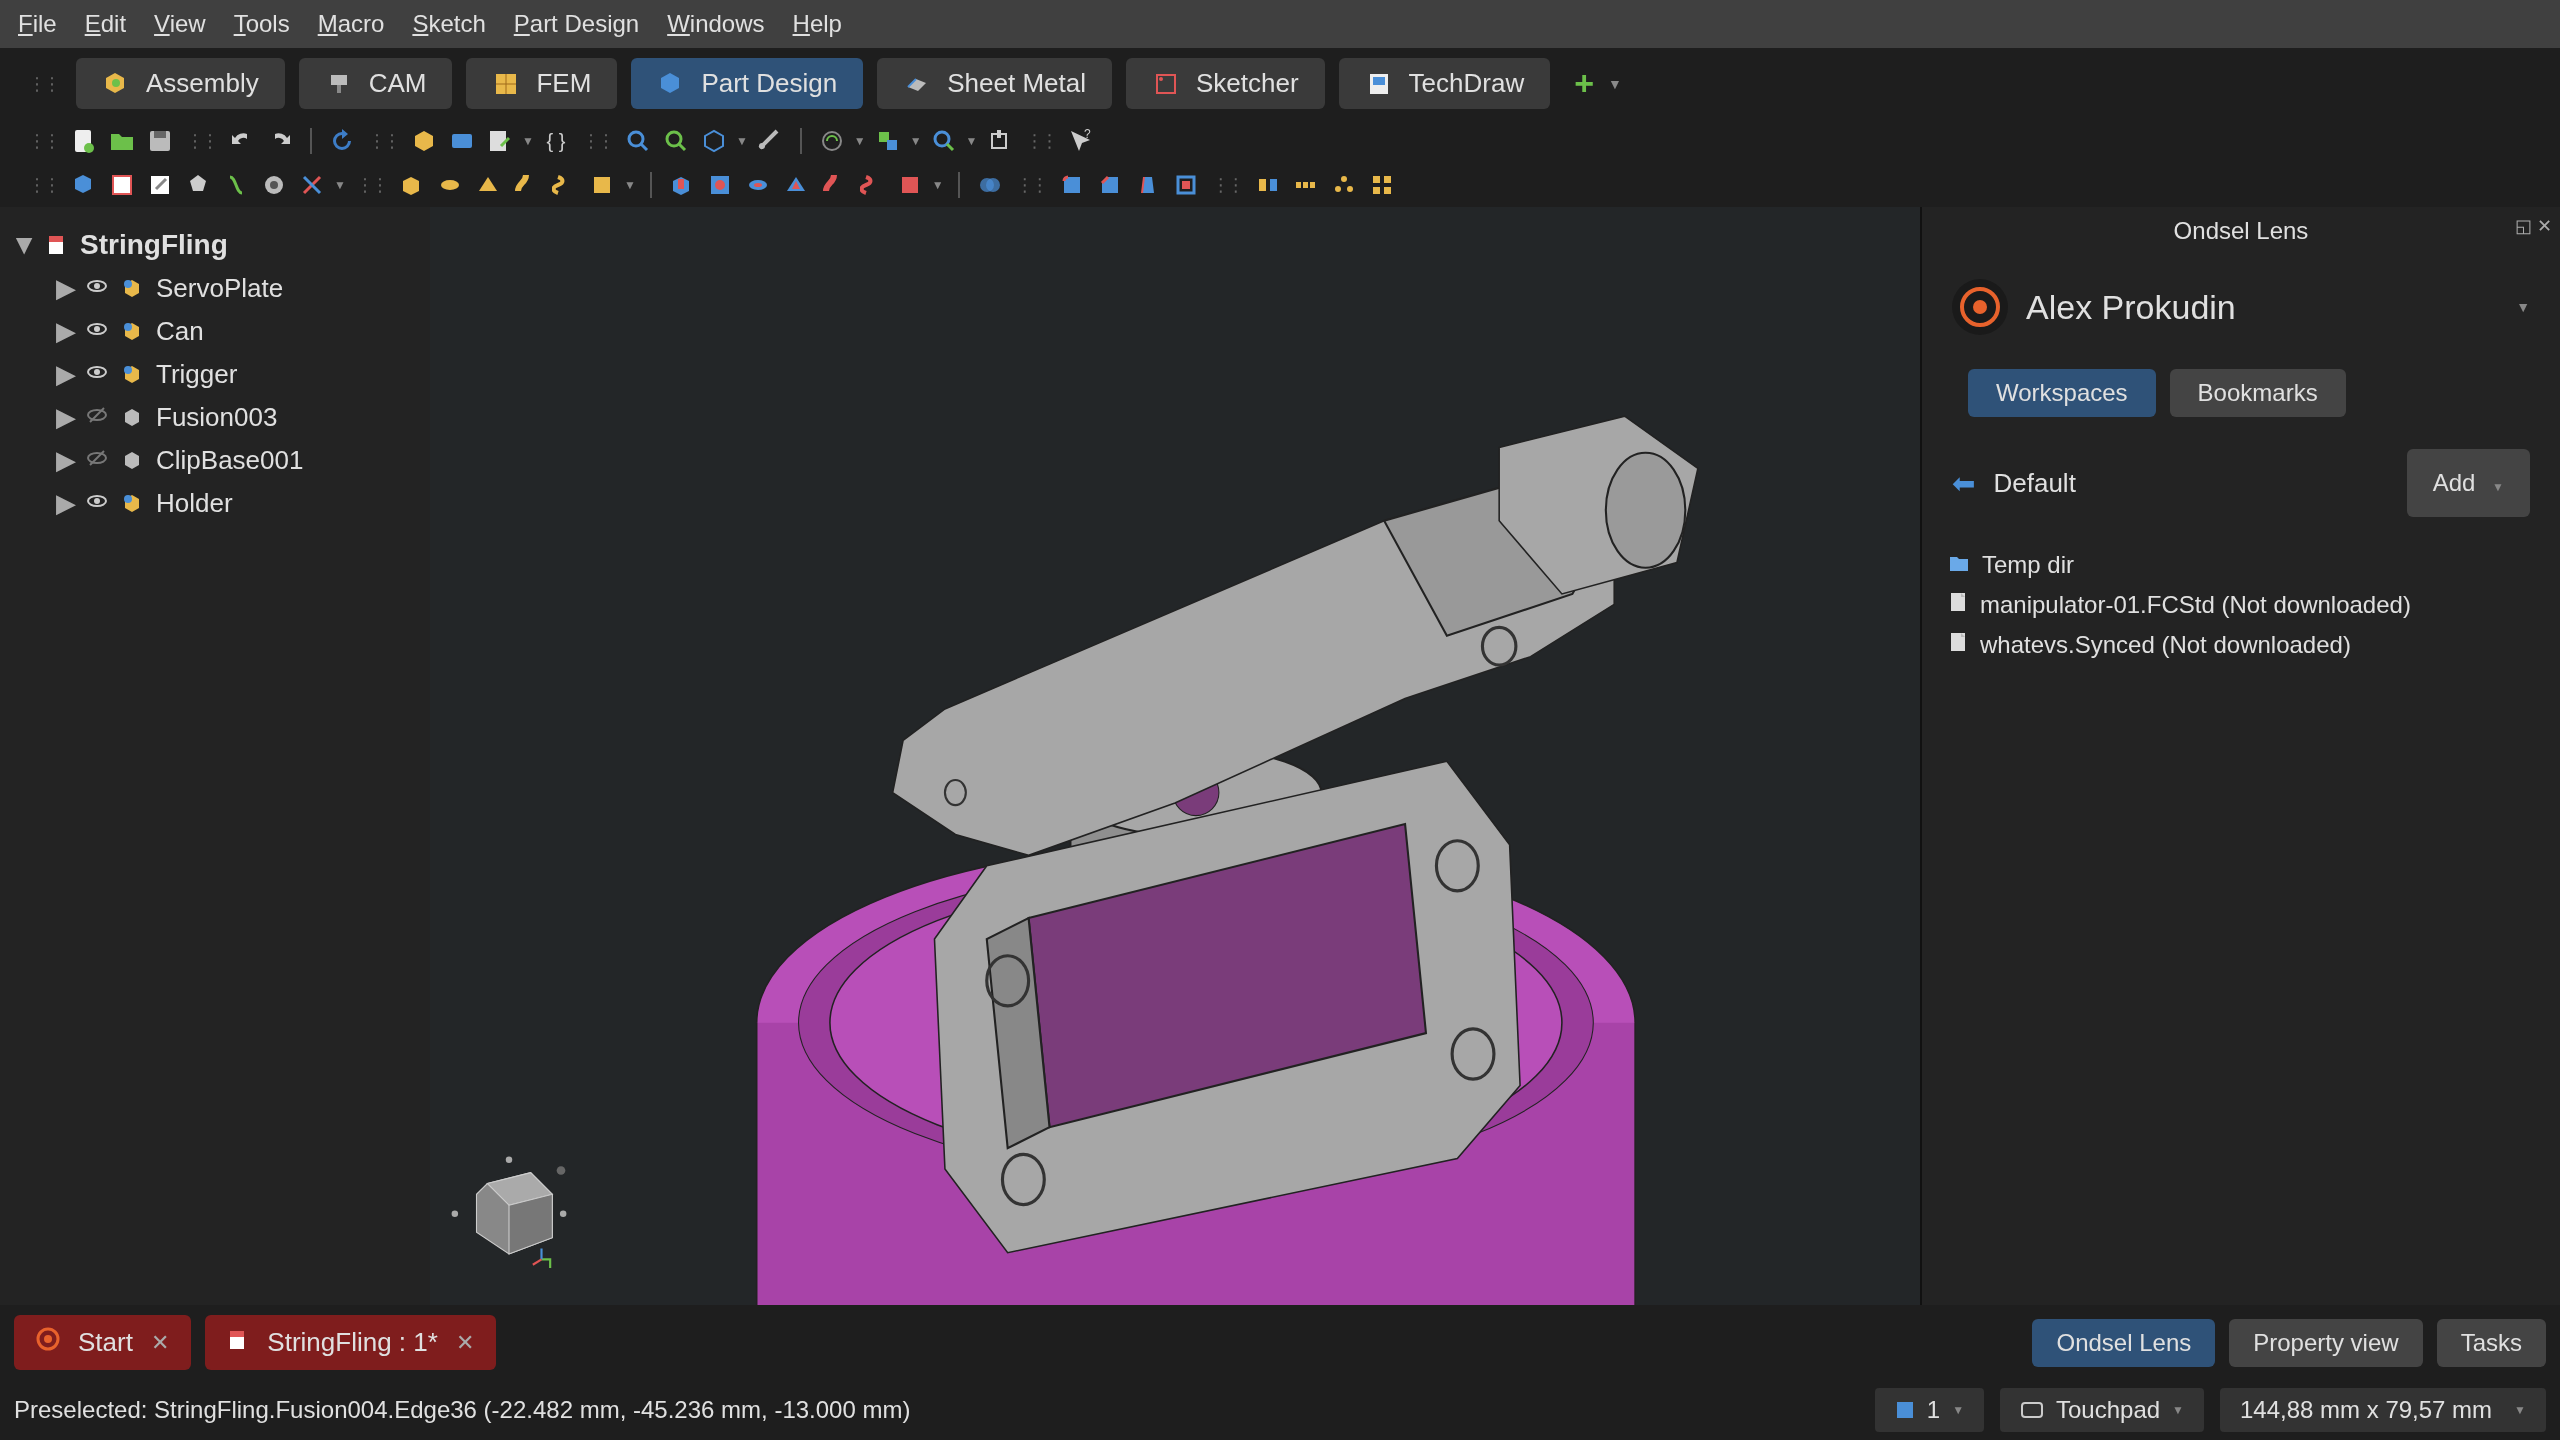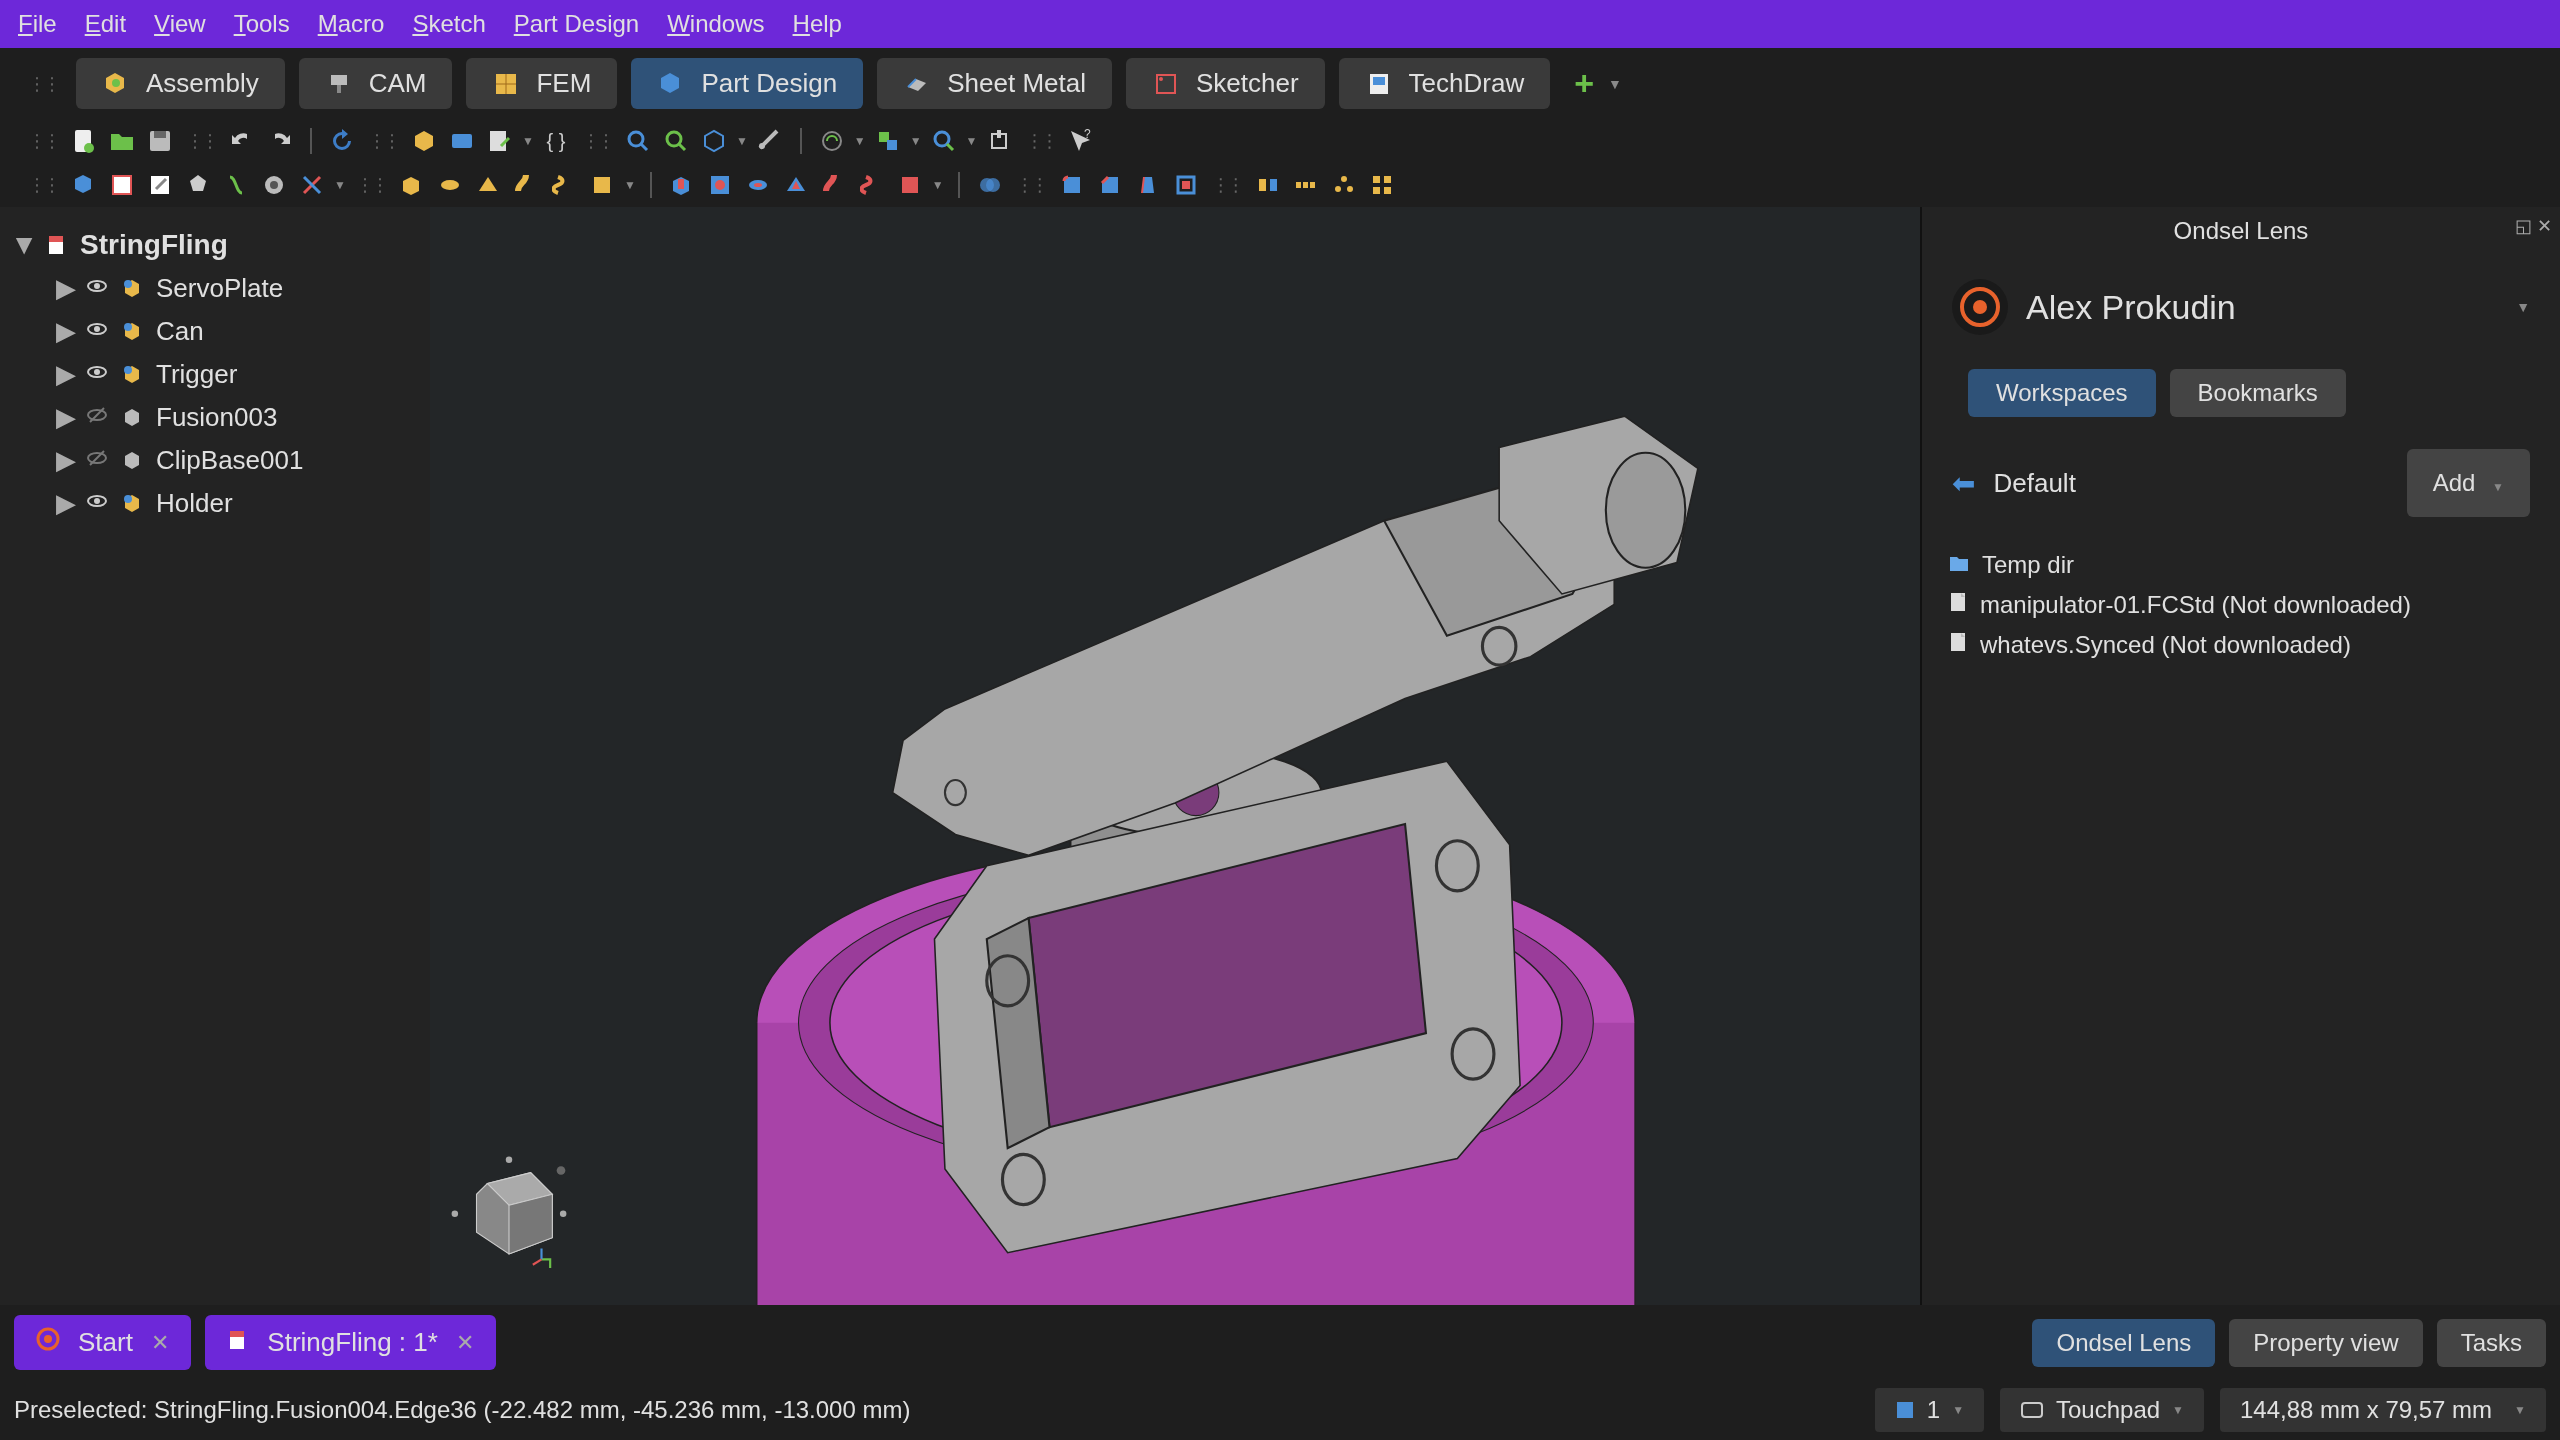--- a/index.html
+++ b/index.html
@@ -1,17 +1,17 @@
 <!DOCTYPE html>
 <html><head>
 <meta charset="utf-8">
 <style>
 * { margin: 0; padding: 0; box-sizing: border-box; font-family: -apple-system, BlinkMacSystemFont, "Segoe UI", sans-serif; }
 body { background: #1e1e1e; color: #e0e0e0; width: 2560px; height: 1440px; overflow: hidden; font-size: 24px; display: flex; flex-direction: column; }
-.menubar { display: flex; gap: 28px; padding: 10px 18px; background: #6d28d9; }
+.menubar { display: flex; gap: 28px; padding: 10px 18px; background: #404040; }
 .menubar span { cursor: pointer; font-size: 24px; }
 .menubar span u { text-decoration: underline; }
 .workbench-bar { display: flex; gap: 14px; padding: 10px 24px; align-items: center; }
 .wb-btn { display: flex; align-items: center; gap: 16px; background: #3a3a3a; border-radius: 6px; padding: 10px 26px; cursor: pointer; font-size: 26px; }
 .wb-btn.active { background: #2f5278; }
 .wb-icon { width: 28px; height: 28px; display: inline-flex; align-items: center; justify-content: center; }
 .plus-icon { color: #6cc04a; font-size: 34px; font-weight: bold; margin-left: 10px; }
 .toolbar-row { display: flex; gap: 6px; padding: 6px 24px; align-items: center; }
 .tool-icon { width: 32px; height: 32px; display: inline-flex; align-items: center; justify-content: center; cursor: pointer; }
 .tool-sep { width: 2px; height: 26px; background: #555; margin: 0 8px; }
@@ -34,21 +34,21 @@
 .rp-user .avatar { width: 56px; height: 56px; border-radius: 50%; background: #1a1a1a; display: flex; align-items: center; justify-content: center; }
 .rp-tabs { display: flex; gap: 14px; padding: 10px 46px; }
 .rp-tab { background: #444; padding: 10px 28px; border-radius: 6px; cursor: pointer; font-size: 24px; }
 .rp-tab.active { background: #2f5278; }
 .rp-breadcrumb { display: flex; align-items: center; justify-content: space-between; padding: 22px 30px; }
 .rp-breadcrumb .left { display: flex; align-items: center; gap: 18px; }
 .rp-add { background: #444; padding: 20px 26px; border-radius: 6px; cursor: pointer; }
 .rp-files { padding: 6px 18px; }
 .rp-file { display: flex; align-items: center; gap: 12px; padding: 6px 8px; font-size: 24px; cursor: pointer; }
 .tabs-bar { display: flex; gap: 14px; padding: 10px 14px; align-items: center; }
-.tab-item { display: flex; align-items: center; gap: 18px; background: #6d28d9; border-radius: 6px; padding: 12px 22px; font-size: 26px; cursor: pointer; }
+.tab-item { display: flex; align-items: center; gap: 18px; background: #7f1d1d; border-radius: 6px; padding: 12px 22px; font-size: 26px; cursor: pointer; }
 .tab-close { color: #aaa; cursor: pointer; font-size: 22px; }
 .bottom-right-btns { display: flex; gap: 14px; margin-left: auto; }
 .br-btn { background: #444; padding: 10px 24px; border-radius: 6px; cursor: pointer; font-size: 24px; }
 .br-btn.active { background: #2f5278; }
 .statusbar { display: flex; align-items: center; padding: 8px 14px; background: #1e1e1e; font-size: 24px; gap: 16px; }
 .status-text { flex: 1; }
 .status-box { background: #333; padding: 8px 20px; border-radius: 4px; display: flex; align-items: center; gap: 12px; }
 svg .gray-fill { fill: #a7a7a7; stroke: #222; stroke-width: 1.5; }
 svg .purple-fill { fill: #b84fb8; stroke: #222; stroke-width: 1.5; }
 </style>

